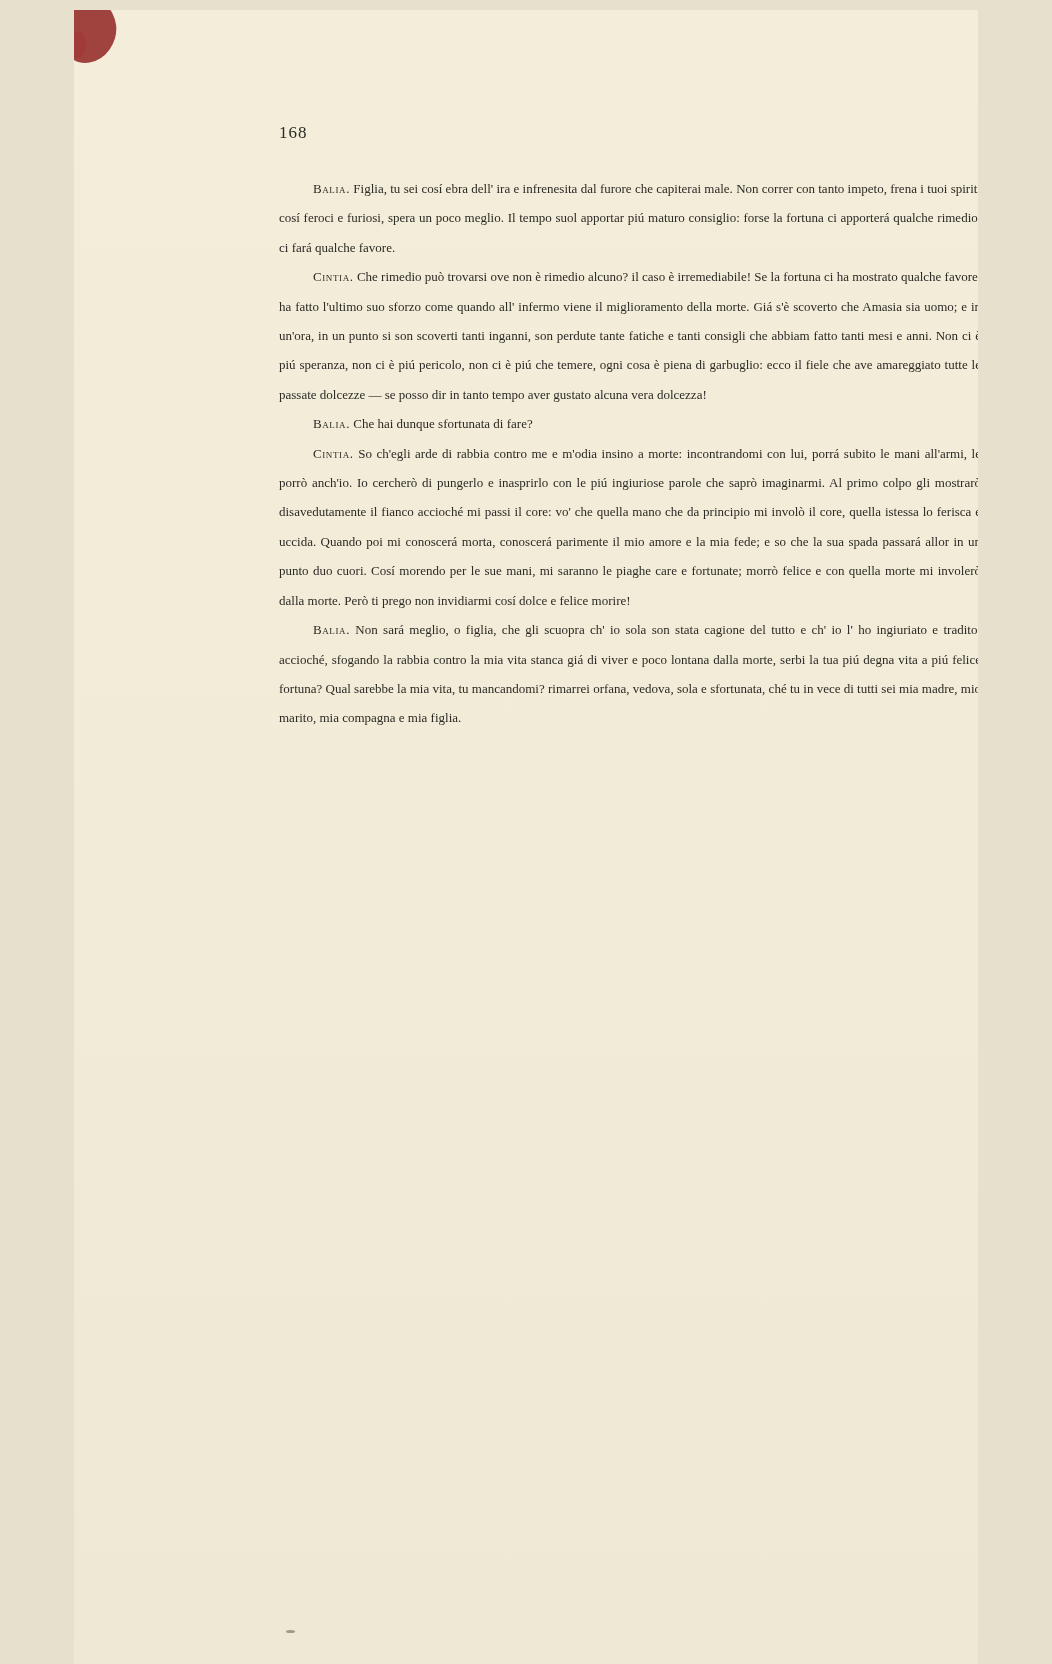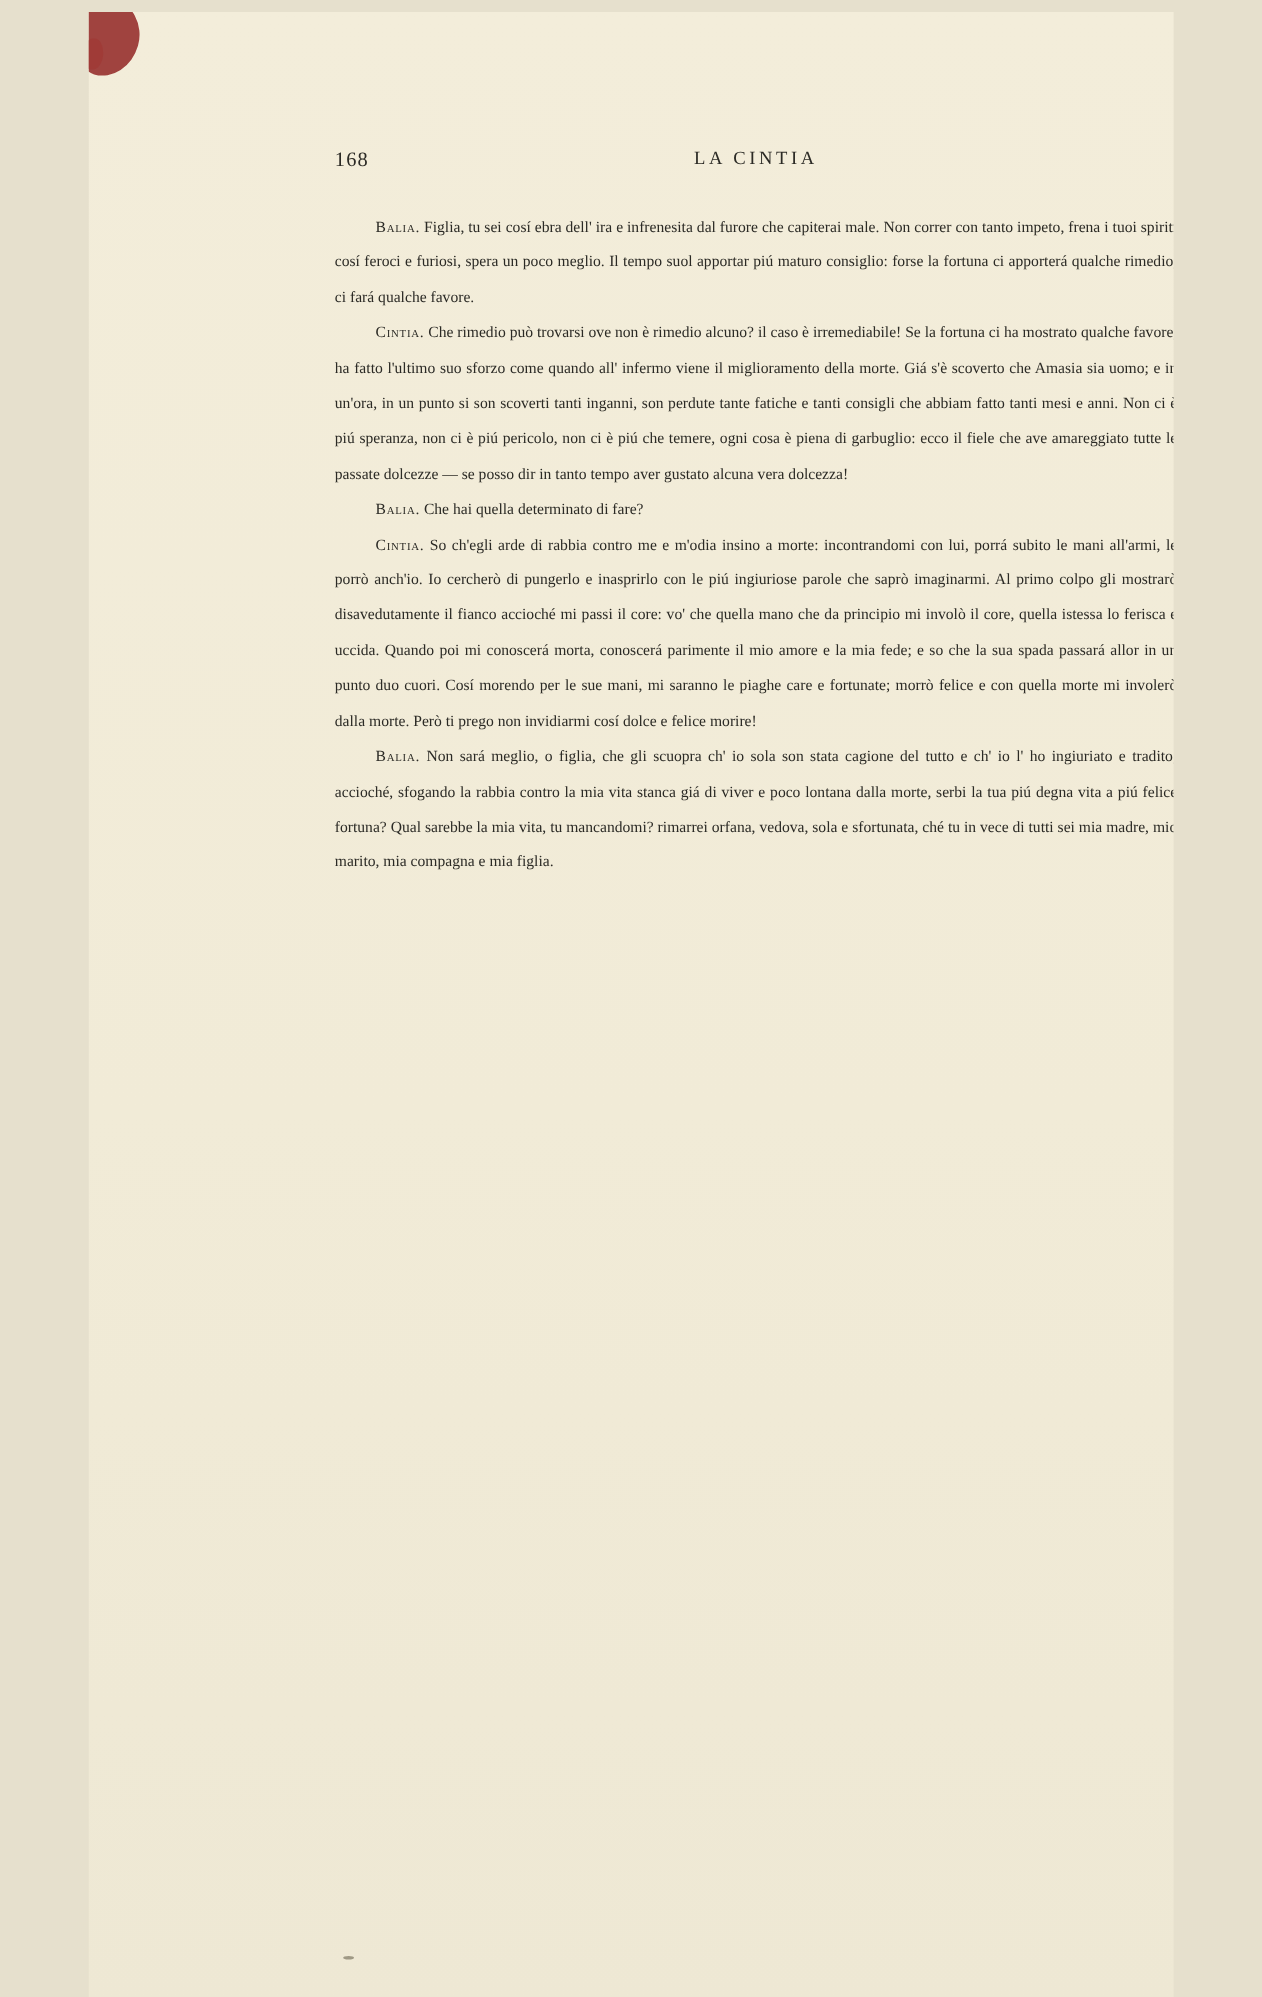--- a/index.html
+++ b/index.html
@@ -98,35 +98,34 @@
 
 <div class="page">
 
   <span class="stamp"></span>
   <span class="stamp-small"></span>
   <span class="speck-top-right"></span>
   <span class="speck-bottom"></span>
 
   <div class="header">
     <span class="page-number">168</span>
-    <span class="running-title">LA CINTIA</span>
   </div>
 
   <section class="body-text">
     <p>
       <span class="speaker">Balia.</span>
       <span class="speech">Figlia, tu sei cosí ebra dell' ira e infrenesita dal furore che capiterai male. Non correr con tanto impeto, frena i tuoi spiriti cosí feroci e furiosi, spera un poco meglio. Il tempo suol apportar piú maturo consiglio: forse la fortuna ci apporterá qualche rimedio, ci fará qualche favore.</span>
     </p>
     <p>
       <span class="speaker">Cintia.</span>
       <span class="speech">Che rimedio può trovarsi ove non è rimedio alcuno? il caso è irremediabile! Se la fortuna ci ha mostrato qualche favore, ha fatto l'ultimo suo sforzo come quando all' infermo viene il miglioramento della morte. Giá s'è scoverto che Amasia sia uomo; e in un'ora, in un punto si son scoverti tanti inganni, son perdute tante fatiche e tanti consigli che abbiam fatto tanti mesi e anni. Non ci è piú speranza, non ci è piú pericolo, non ci è piú che temere, ogni cosa è piena di garbuglio: ecco il fiele che ave amareggiato tutte le passate dolcezze — se posso dir in tanto tempo aver gustato alcuna vera dolcezza!</span>
     </p>
     <p>
       <span class="speaker">Balia.</span>
-      <span class="speech">Che hai quella determinato di fare?</span>
+      <span class="speech">Che hai dunque sfortunata di fare?</span>
     </p>
     <p>
       <span class="speaker">Cintia.</span>
       <span class="speech">So ch'egli arde di rabbia contro me e m'odia insino a morte: incontrandomi con lui, porrá subito le mani all'armi, le porrò anch'io. Io cercherò di pungerlo e inasprirlo con le piú ingiuriose parole che saprò imaginarmi. Al primo colpo gli mostrarò disavedutamente il fianco accioché mi passi il core: vo' che quella mano che da principio mi involò il core, quella istessa lo ferisca e uccida. Quando poi mi conoscerá morta, conoscerá parimente il mio amore e la mia fede; e so che la sua spada passará allor in un punto duo cuori. Cosí morendo per le sue mani, mi saranno le piaghe care e fortunate; morrò felice e con quella morte mi involerò dalla morte. Però ti prego non invidiarmi cosí dolce e felice morire!</span>
     </p>
     <p>
       <span class="speaker">Balia.</span>
       <span class="speech">Non sará meglio, o figlia, che gli scuopra ch' io sola son stata cagione del tutto e ch' io l' ho ingiuriato e tradito; accioché, sfogando la rabbia contro la mia vita stanca giá di viver e poco lontana dalla morte, serbi la tua piú degna vita a piú felice fortuna? Qual sarebbe la mia vita, tu mancandomi? rimarrei orfana, vedova, sola e sfortunata, ché tu in vece di tutti sei mia madre, mio marito, mia compagna e mia figlia.</span>
     </p>
   </section>

